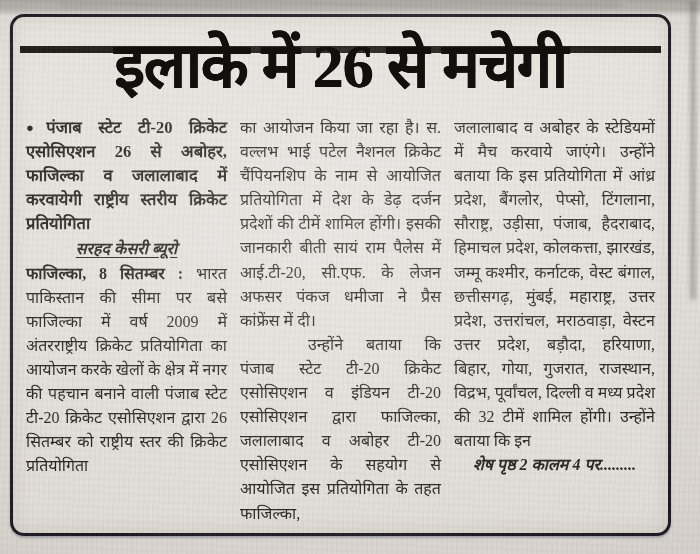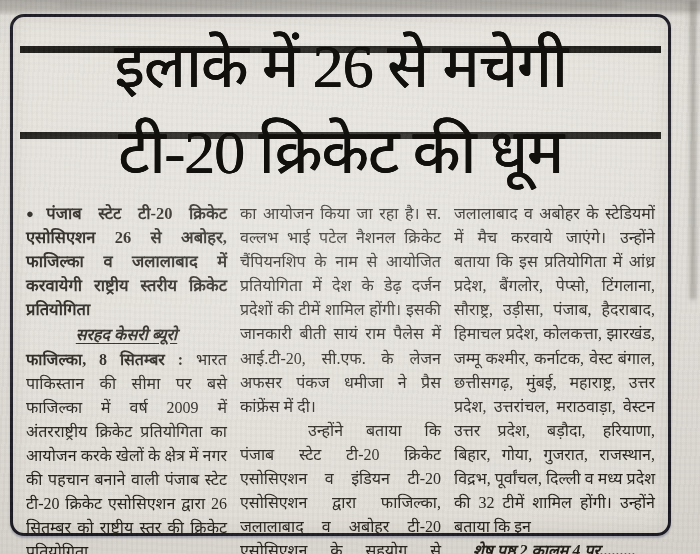--- a/index.html
+++ b/index.html
@@ -27,21 +27,21 @@
   .bleed.b2{left:690px;top:0;width:6px;height:300px;background:rgba(70,66,60,0.35);}
   
   .article-box{
     position:absolute;left:10px;top:14px;width:661px;height:522px;
     border:3.5px solid #191821;border-radius:14px;
     background:linear-gradient(180deg,#e6e3dd 0%,#e3e0da 40%,#dfdcd5 100%);
     box-shadow:0 2px 2px rgba(60,70,110,0.35), inset 0 0 18px rgba(120,110,95,0.18);
     box-sizing:border-box;padding:6px 13px 0 13px;
   }
   
-  .headline{color:#12100d;text-align:center;font-weight:normal;}
+  .headline{color:#12100d;text-align:center;font-weight:bold;}
   .headline-line{
     position:relative;font-size:62px;line-height:86px;letter-spacing:-1px;
     text-shadow:0.6px 0 0 currentColor, 0 0.4px 0 currentColor;
     white-space:nowrap;
   }
   .headline-line::before{ 
     content:"";position:absolute;left:-6px;right:-6px;top:23px;height:7px;
     background:#15130f;z-index:0;
   }
   .headline-line span{position:relative;z-index:1;}
@@ -71,23 +71,20 @@
 <div class="photo">
   <div class="bleed b1"></div>
   <div class="bleed b2"></div>
 
   <div class="article-box">
 
     <div class="headline">
       <div class="headline-line">
         <span>इलाके में 26 से मचेगी</span>
       </div>
-      <div class="headline-line">
-        <span>टी-20 क्रिकेट की धूम</span>
-      </div>
     </div>
 
     <div class="cols">
 
       <div class="col">
         <p class="lead"><span class="bullet">●</span><span>पंजाब स्टेट टी-20 क्रिकेट एसोसिएशन 26 से अबोहर, फाजिल्का व जलालाबाद में करवायेगी राष्ट्रीय स्तरीय क्रिकेट प्रतियोगिता</span></p>
         <p class="byline"><span>सरहद केसरी ब्यूरो</span></p>
         <p class="para"><span class="dateline">फाजिल्का, 8 सितम्बर :</span><span> भारत पाकिस्तान की सीमा पर बसे फाजिल्का में वर्ष 2009 में अंतरराष्ट्रीय क्रिकेट प्रतियोगिता का आयोजन करके खेलों के क्षेत्र में नगर की पहचान बनाने वाली पंजाब स्टेट टी-20 क्रिकेट एसोसिएशन द्वारा 26 सितम्बर को राष्ट्रीय स्तर की क्रिकेट प्रतियोगिता</span></p>
       </div>
 

